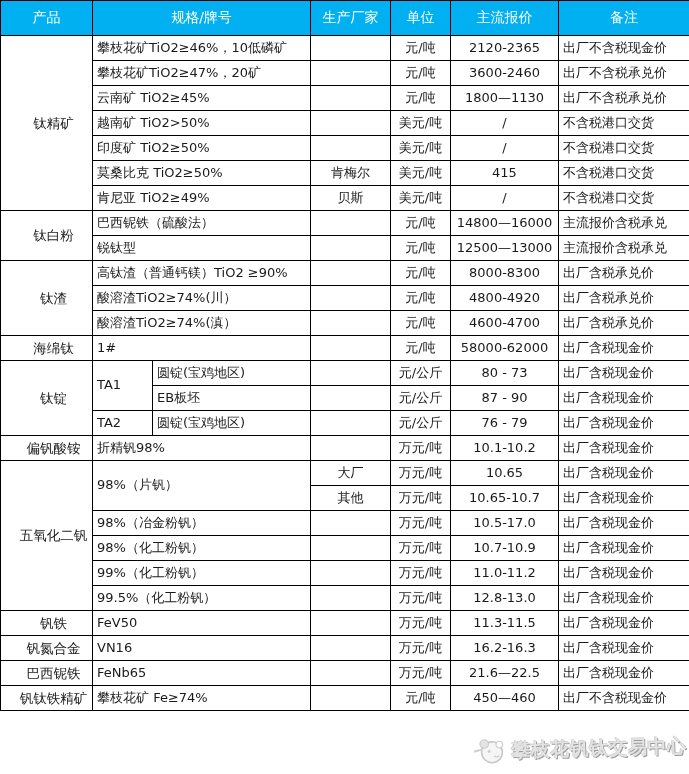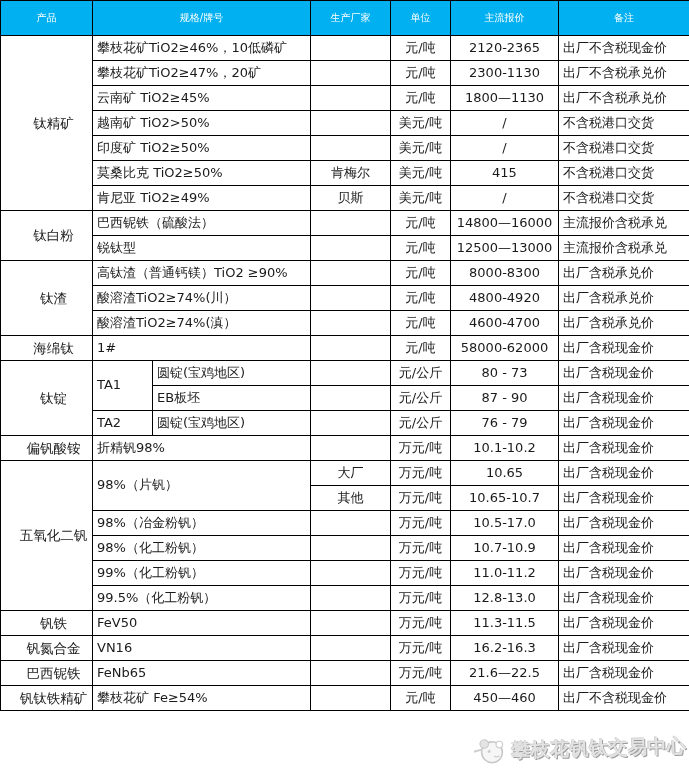--- a/index.html
+++ b/index.html
@@ -12,21 +12,21 @@
   }
   table.price-table {
     border-collapse:collapse; table-layout:fixed; width:689px;
   }
   .price-table th, .price-table td {
     border:1px solid var(--border);
     overflow:hidden; white-space:nowrap;
   }
   .price-table th {
     height:35px; background:var(--accent); color:#ffffff;
-    font-size:10px; font-weight:normal; text-align:center; padding:0 2px;
+    font-size:14px; font-weight:normal; text-align:center; padding:0 2px;
   }
   .price-table td {
     height:25px; font-size:13px; padding:0 4px; text-align:left;
     vertical-align:middle; line-height:1.1;
   }
   .price-table td.c { text-align:center; padding:0 1px; }
   .price-table td.sm { font-size:13px; }
   .price-table td.prod { font-size:13.5px;padding-left:15px; }
   .watermark {
     position:absolute; left:474px; top:729px; height:40px;
@@ -70,21 +70,21 @@
           <td colspan="2">攀枝花矿TiO2≥46%，10低磷矿</td>
           <td class="c"></td>
           <td class="c">元/吨</td>
           <td class="c">2120-2365</td>
           <td>出厂不含税现金价</td>
         </tr>
         <tr>
           <td colspan="2">攀枝花矿TiO2≥47%，20矿</td>
           <td class="c"></td>
           <td class="c">元/吨</td>
-          <td class="c">2300-1130</td>
+          <td class="c">3600-2460</td>
           <td>出厂不含税承兑价</td>
         </tr>
         <tr>
           <td colspan="2">云南矿 TiO2≥45%</td>
           <td class="c"></td>
           <td class="c">元/吨</td>
           <td class="c">1800—1130</td>
           <td>出厂不含税承兑价</td>
         </tr>
         <tr>
@@ -253,21 +253,21 @@
         <tr>
           <td class="c prod">巴西铌铁</td>
           <td colspan="2">FeNb65</td>
           <td class="c"></td>
           <td class="c">万元/吨</td>
           <td class="c">21.6—22.5</td>
           <td>出厂含税现金价</td>
         </tr>
         <tr>
           <td class="c prod">钒钛铁精矿</td>
-          <td colspan="2">攀枝花矿 Fe≥54%</td>
+          <td colspan="2">攀枝花矿 Fe≥74%</td>
           <td class="c"></td>
           <td class="c">元/吨</td>
           <td class="c">450—460</td>
           <td>出厂不含税现金价</td>
         </tr>
       </tbody>
   </table>
 
   <div class="watermark">
     <svg class="wm-logo" viewBox="0 0 36 36">

